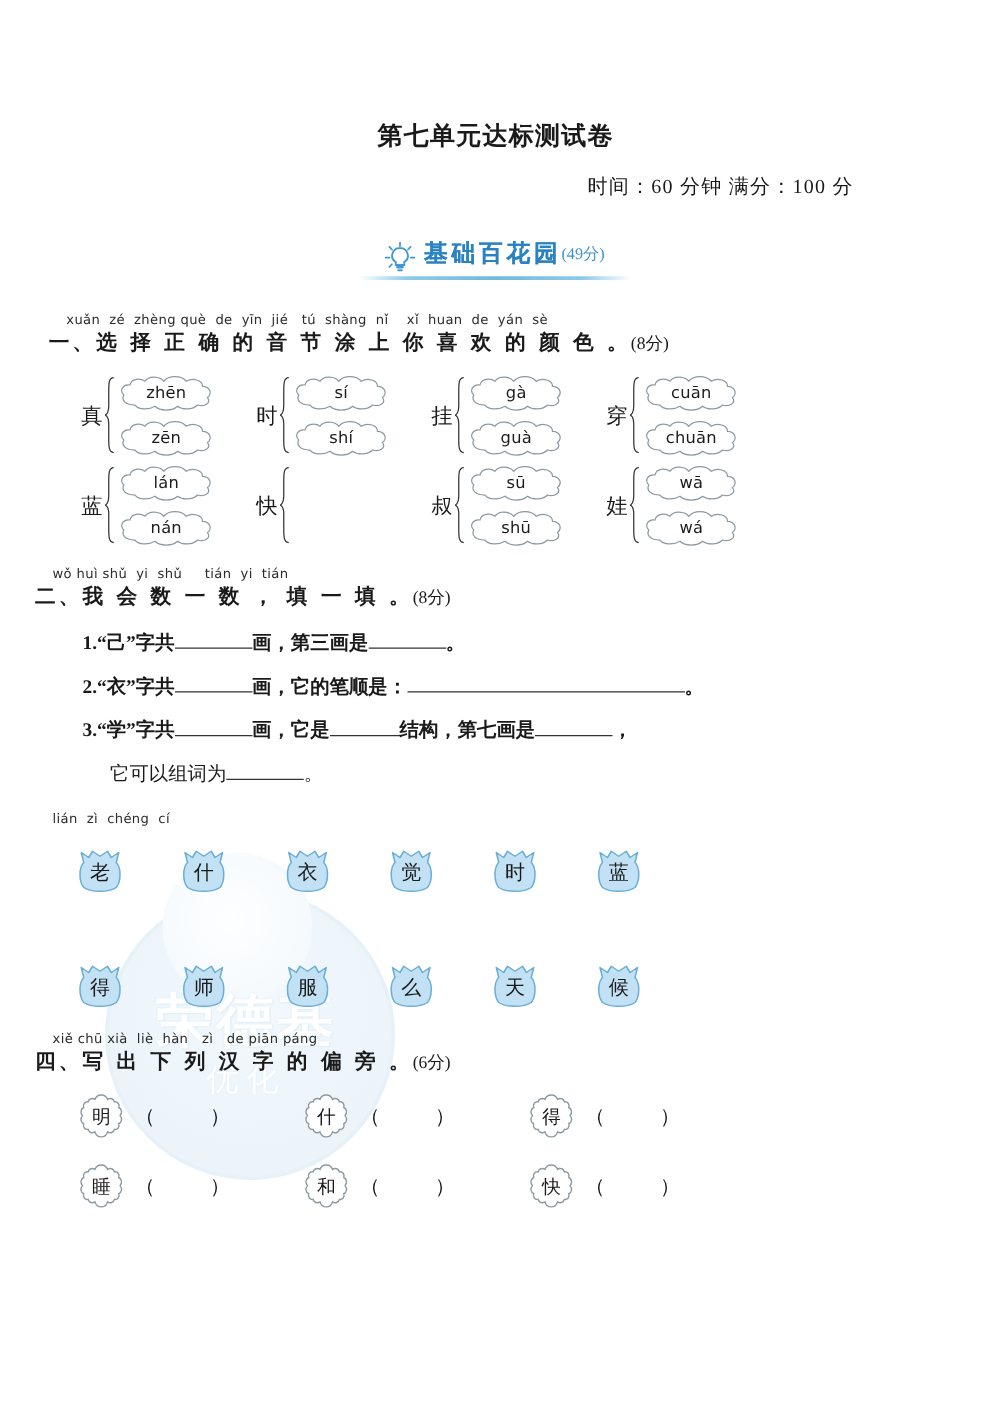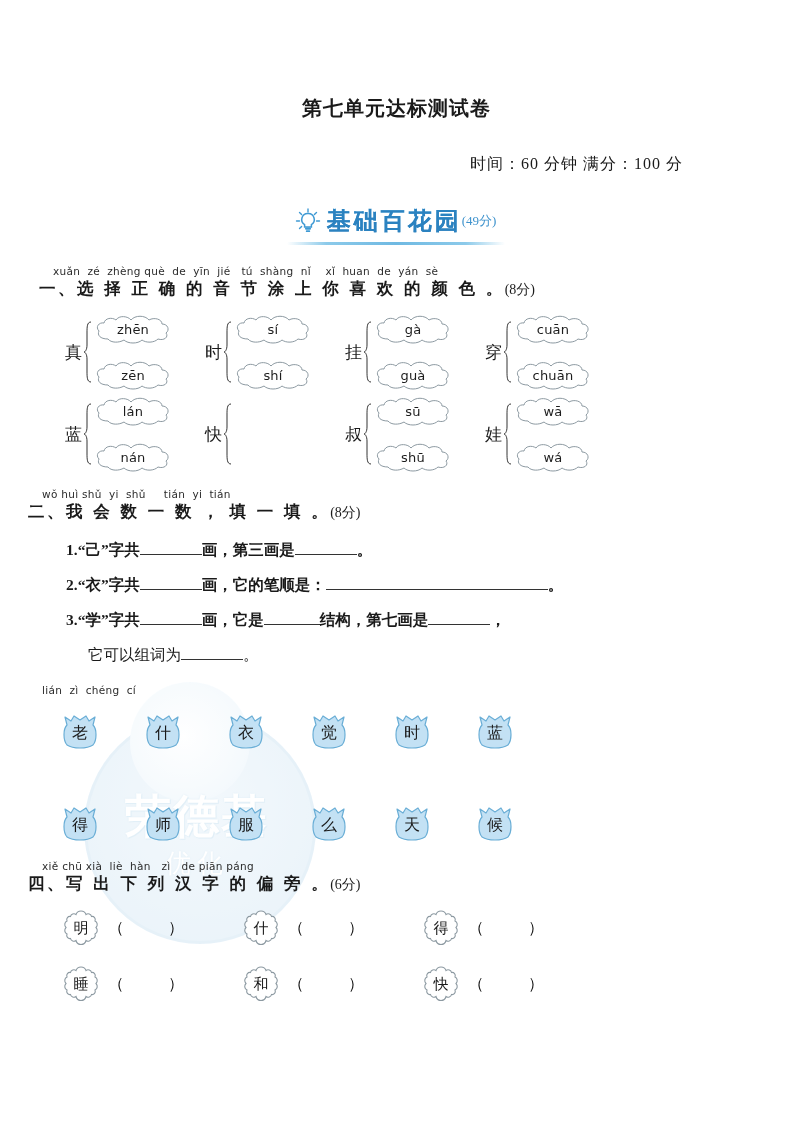--- a/index.html
+++ b/index.html
@@ -82,40 +82,40 @@
     font-size: 20px;
     font-weight: bold;
     font-family: "DejaVu Sans", sans-serif;
     margin: 0;
     padding-top: 95px;
     letter-spacing: 1px;
   }
   .doc-meta {
     text-align: right;
     padding-right: 110px;
-    margin-top: 32px;
+    margin-top: 17px;
     font-size: 16px;
     letter-spacing: 1px;
   }
 
   
   .banner {
     margin-top: 30px;
     text-align: center;
     position: relative;
     height: 42px;
   }
   .banner-inner {
     display: inline-block;
     position: relative;
     padding: 0 4px 6px 34px;
   }
   .bulb-icon { position: absolute; left: 2px; top: 3px; width: 26px; height: 26px; }
   .banner-title {
-    font-size: 24px;
+    font-size: 19px;
     font-weight: bold;
     font-family: "DejaVu Sans", sans-serif;
     letter-spacing: 3px;
     background: linear-gradient(180deg, #5bb8e8 0%, #2f86c4 55%, #2477b4 100%);
     -webkit-background-clip: text;
     background-clip: text;
     color: #2b82c0;
     vertical-align: middle;
     text-align: center;
   }
@@ -172,21 +172,21 @@
   .q1-char {
     font-size: 17px;
     font-family: "Liberation Serif", serif;
     margin-right: 1px;
   }
   .q1-brace {
     width: 10px; height: 62px;
     position: relative; margin-right: 1px;
   }
   .q1-brace svg { display: block; }
-  .q1-clouds { display: flex; flex-direction: column; gap: 16px; }
+  .q1-clouds { display: flex; flex-direction: column; gap: 6px; }
   .cloud-pill {
     position: relative;
     width: 78px;
     height: 30px;
     display: flex;
     align-items: center;
     justify-content: center;
   }
   .cloud-pill svg { position: absolute; left: 0; top: 0; }
   .cloud-pill span {

